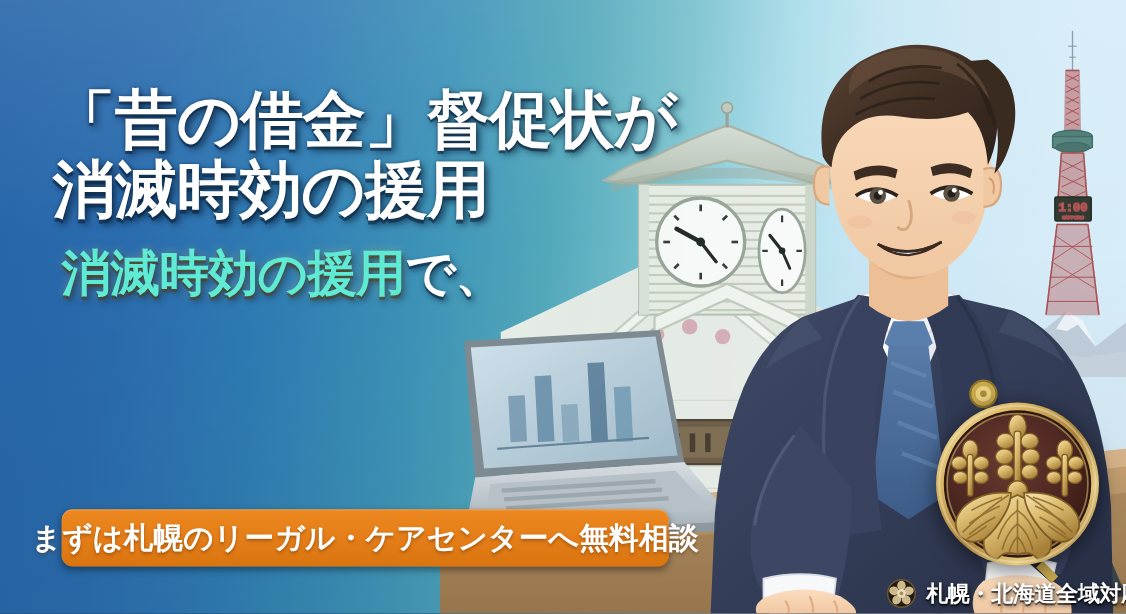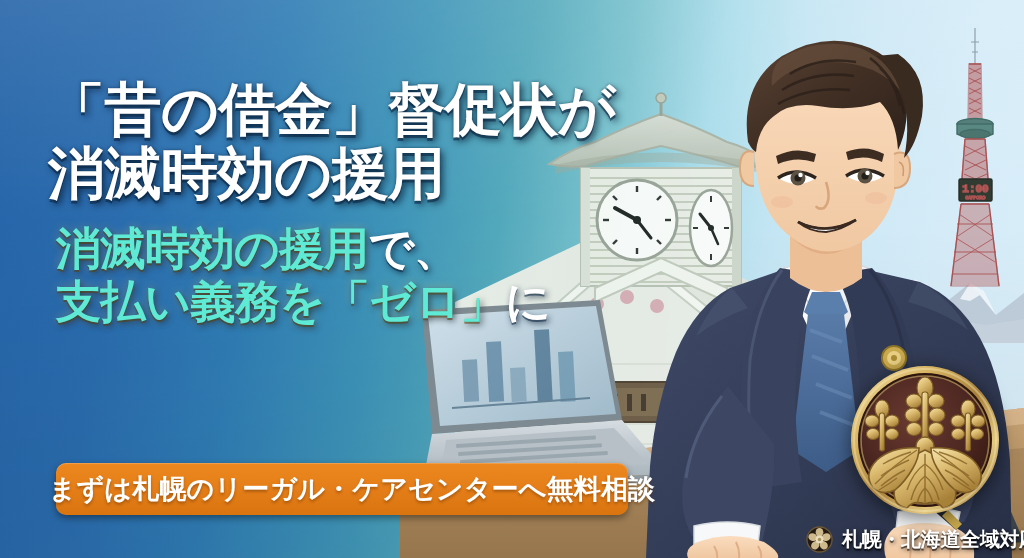--- a/index.html
+++ b/index.html
@@ -160,21 +160,20 @@
     border-radius: 10px;
     background: linear-gradient(180deg, #ec881f 0%, #e47d18 55%, #d9740f 100%);
     box-shadow:
       0 3px 7px rgba(0,0,0,0.40),
       inset 0 1px 0 rgba(255,255,255,0.20);
     display: flex;
     align-items: center;
     justify-content: center;
     z-index: 45;
     cursor: pointer;
-    padding-left: 20px;
   }
   .cta-label {
     color: #ffffff;
     font-size: 27px;
     font-weight: 700;
     letter-spacing: 0.2px;
     white-space: nowrap;
     text-shadow: 0 2px 3px rgba(90,45,0,0.45);
   }
 
@@ -554,23 +553,20 @@
 
   <div class="copy">
     <h1 class="headline">
       <span class="ln">「昔の借金」督促状が</span>
       <span class="ln">消滅時効の援用</span>
     </h1>
 
     <div class="subline">
       <span class="ln">
         <span class="hl">消滅時効の援用</span><span class="wt">で、</span>
-      </span>
-      <span class="ln">
-        <span class="hl">支払い義務を「ゼロ」</span><span class="wt">に</span>
       </span>
     </div>
 
   </div>
 
   <div class="cta">
     <span class="cta-label">まずは札幌のリーガル・ケアセンターへ無料相談</span>
   </div>
 
   <svg class="crest" viewBox="0 0 152 152">

